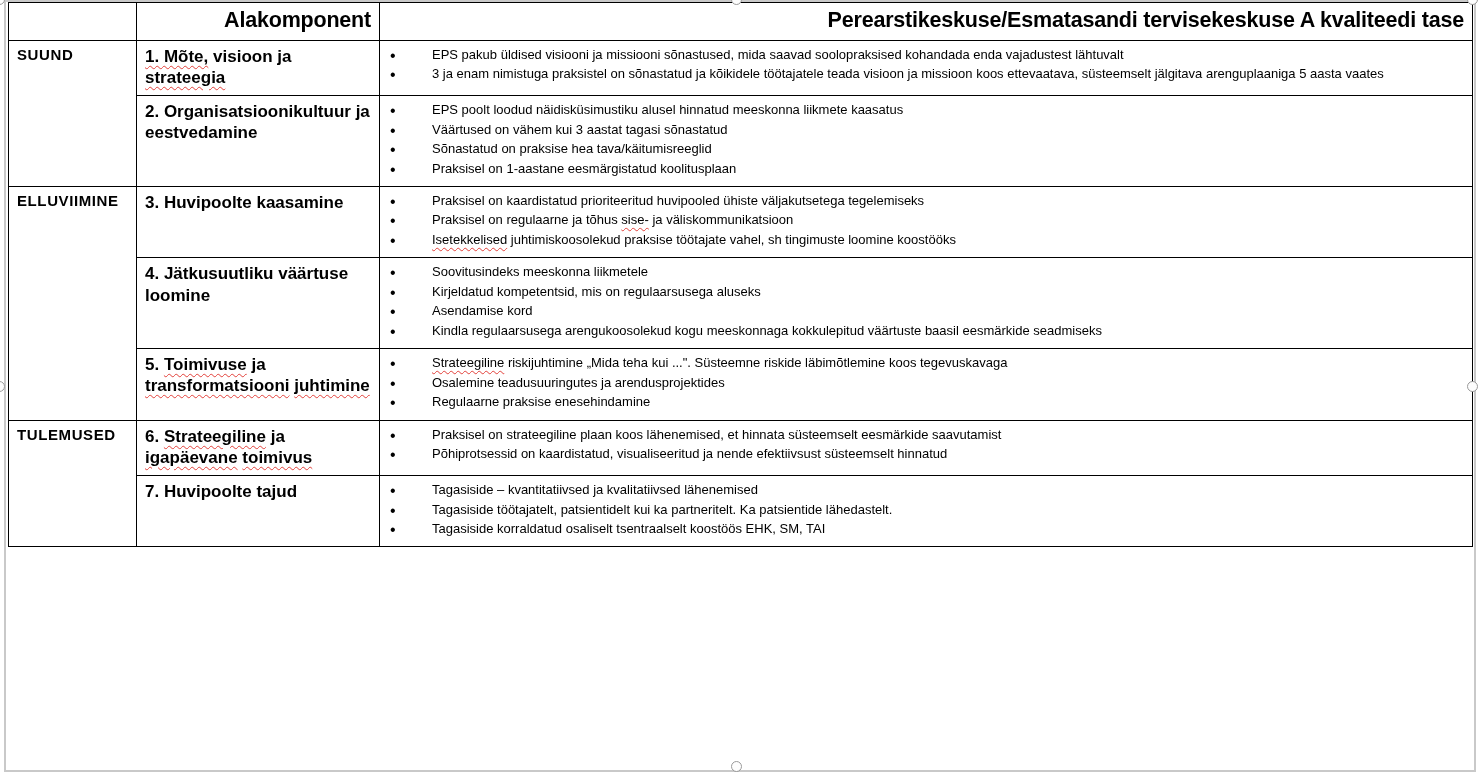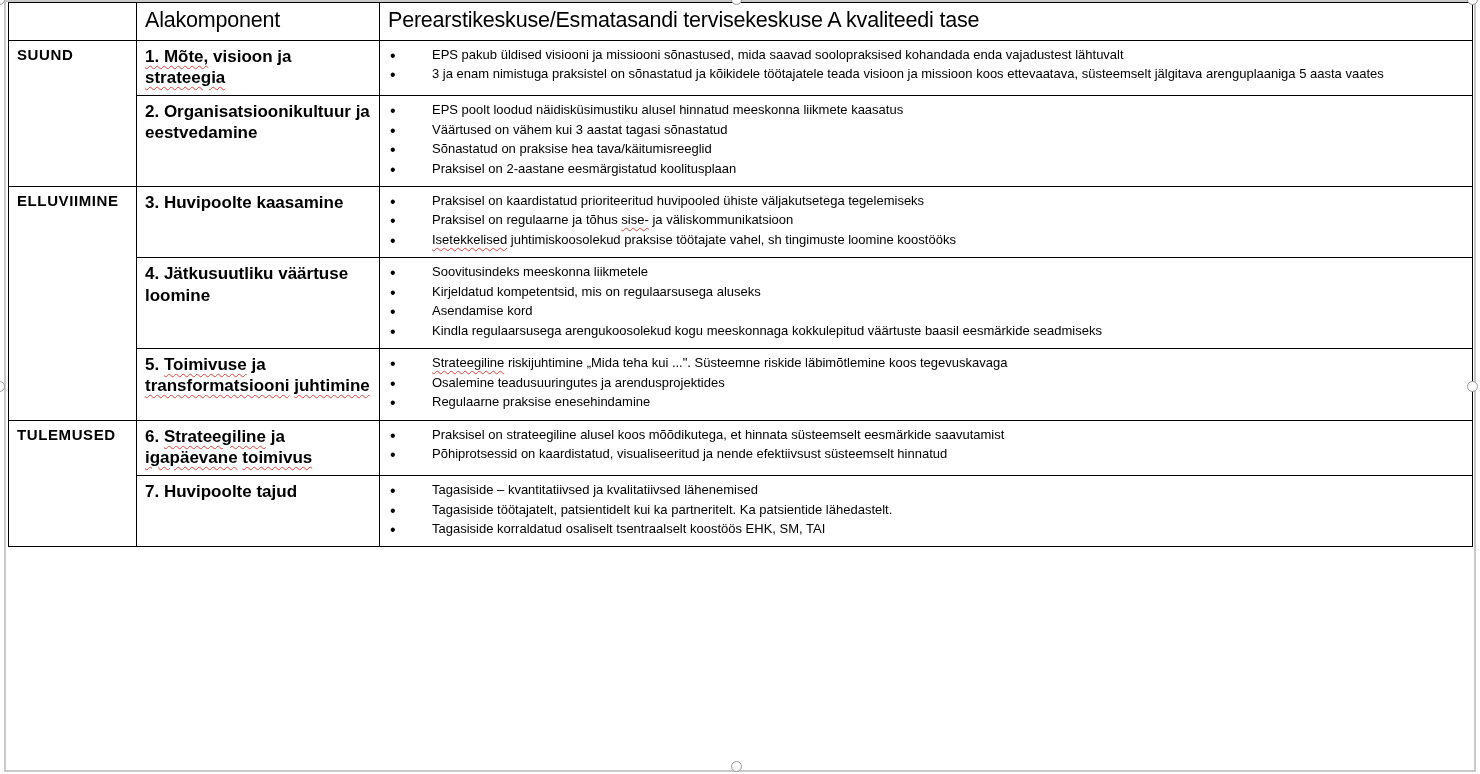--- a/index.html
+++ b/index.html
@@ -61,26 +61,27 @@
     vertical-align: top;
     padding: 5px 8px 7px 8px;
     box-sizing: border-box;
   }
   col.c-dim  { width: 128px; }
   col.c-sub  { width: 243px; }
   col.c-desc { width: 1093px; }
 
   
   .hdr td, .hdr th {
-    font-weight: normal;
+    font-weight: bold;
     font-size: 21.5px;
     line-height: 1.15;
     padding-top: 8px;
     padding-bottom: 10px;
     letter-spacing: -0.2px;
+    text-align: right;
   }
   .hdr .blank { border-left: 1.6px solid #000; }
 
   
   .dim {
     font-weight: bold;
     font-size: 15px;
     letter-spacing: 0.6px;
     padding-top: 9px;
   }
@@ -161,21 +162,21 @@
         </td>
       </tr>
 
       <tr>
         <td class="sub">2. Organisatsioonikultuur ja eestvedamine</td>
         <td class="desc">
           <ul class="bullets">
             <li>EPS poolt loodud näidisküsimustiku alusel hinnatud meeskonna liikmete kaasatus</li>
             <li>Väärtused on vähem kui 3 aastat tagasi sõnastatud</li>
             <li>Sõnastatud on praksise hea tava/käitumisreeglid</li>
-            <li>Praksisel on 2-aastane eesmärgistatud koolitusplaan</li>
+            <li>Praksisel on 1-aastane eesmärgistatud koolitusplaan</li>
           </ul>
         </td>
       </tr>
 
       <tr>
         <td class="dim" rowspan="3">ELLUVIIMINE</td>
         <td class="sub">3. Huvipoolte kaasamine</td>
         <td class="desc">
           <ul class="bullets">
             <li>Praksisel on kaardistatud prioriteeritud huvipooled ühiste väljakutsetega tegelemiseks</li>
@@ -210,21 +211,21 @@
         </td>
       </tr>
 
       <tr>
         <td class="dim" rowspan="2">TULEMUSED</td>
         <td class="sub">
           6. <span class="sq">Strateegiline</span> ja <span class="sq">igapäevane</span> <span class="sq">toimivus</span>
         </td>
         <td class="desc">
           <ul class="bullets">
-            <li>Praksisel on strateegiline alusel koos mõõdikutega, et hinnata süsteemselt eesmärkide saavutamist</li>
+            <li>Praksisel on strateegiline plaan koos lähenemised, et hinnata süsteemselt eesmärkide saavutamist</li>
             <li>Põhiprotsessid on kaardistatud, visualiseeritud ja nende efektiivsust süsteemselt hinnatud</li>
           </ul>
         </td>
       </tr>
 
       <tr>
         <td class="sub">7. Huvipoolte tajud</td>
         <td class="desc">
           <ul class="bullets">
             <li>Tagasiside – kvantitatiivsed ja kvalitatiivsed lähenemised</li>

